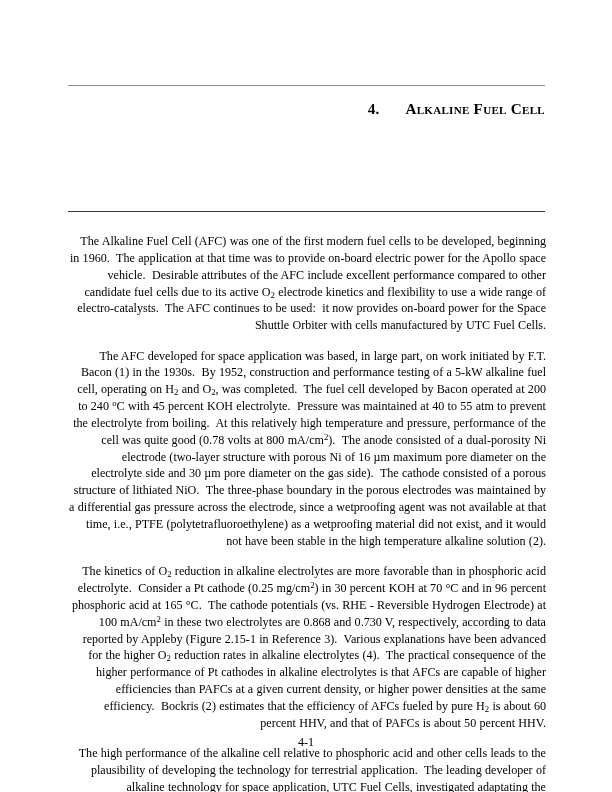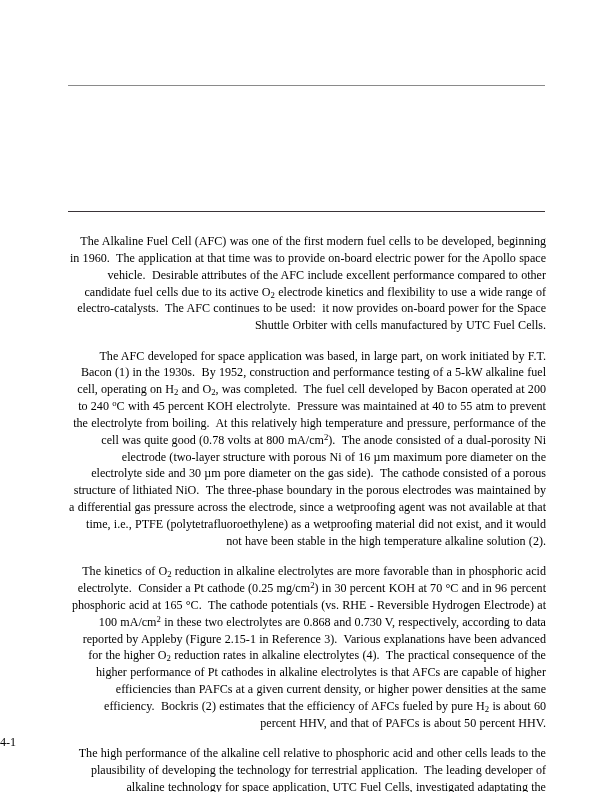--- a/index.html
+++ b/index.html
@@ -80,31 +80,34 @@
   sub { font-size: 0.72em; vertical-align: -0.22em; line-height: 0; }
   sup { font-size: 0.72em; vertical-align: 0.42em; line-height: 0; }
   .deg { font-size: 0.72em; vertical-align: 0.42em; line-height: 0; }
 
   
   .footer {
     position: absolute;
     left: 0;
     top: 735px;
     width: 612px;
-    text-align: left;
+    text-align: center;
     font-size: 12.1px;
   }
 </style>
 </head>
 <body>
 
 <div class="page">
 
   <div class="rule-top"></div>
 
+  <div class="chapter-title">
+    <span class="chapter-num">4.</span><span class="chapter-gap"></span><span class="chapter-name">Alkaline Fuel Cell</span>
+  </div>
 
   <div class="rule-bottom"></div>
 
   <div class="body-area">
     <p class="para">The Alkaline Fuel Cell (AFC) was one of the first modern fuel cells to be developed, beginning in 1960.&nbsp; The application at that time was to provide on-board electric power for the Apollo space vehicle.&nbsp; Desirable attributes of the AFC include excellent performance compared to other candidate fuel cells due to its active O<sub>2</sub> electrode kinetics and flexibility to use a wide range of electro-catalysts.&nbsp; The AFC continues to be used:&nbsp; it now provides on-board power for the Space Shuttle Orbiter with cells manufactured by UTC Fuel Cells.</p>
     <p class="para">The AFC developed for space application was based, in large part, on work initiated by F.T. Bacon (1) in the 1930s.&nbsp; By 1952, construction and performance testing of a 5-kW alkaline fuel cell, operating on H<sub>2</sub> and O<sub>2</sub>, was completed.&nbsp; The fuel cell developed by Bacon operated at 200 to 240 <span class="deg">o</span>C with 45 percent KOH electrolyte.&nbsp; Pressure was maintained at 40 to 55 atm to prevent the electrolyte from boiling.&nbsp; At this relatively high temperature and pressure, performance of the cell was quite good (0.78 volts at 800 mA/cm<sup>2</sup>).&nbsp; The anode consisted of a dual-porosity Ni electrode (two-layer structure with porous Ni of 16 µm maximum pore diameter on the electrolyte side and 30 µm pore diameter on the gas side).&nbsp; The cathode consisted of a porous structure of lithiated NiO.&nbsp; The three-phase boundary in the porous electrodes was maintained by a differential gas pressure across the electrode, since a wetproofing agent was not available at that time, i.e., PTFE (polytetrafluoroethylene) as a wetproofing material did not exist, and it would not have been stable in the high temperature alkaline solution (2).</p>
     <p class="para">The kinetics of O<sub>2</sub> reduction in alkaline electrolytes are more favorable than in phosphoric acid electrolyte.&nbsp; Consider a Pt cathode (0.25 mg/cm<sup>2</sup>) in 30 percent KOH at 70 °C and in 96 percent phosphoric acid at 165 °C.&nbsp; The cathode potentials (vs. RHE - Reversible Hydrogen Electrode) at 100 mA/cm<sup>2</sup> in these two electrolytes are 0.868 and 0.730 V, respectively, according to data reported by Appleby (Figure 2.15-1 in Reference 3).&nbsp; Various explanations have been advanced for the higher O<sub>2</sub> reduction rates in alkaline electrolytes (4).&nbsp; The practical consequence of the higher performance of Pt cathodes in alkaline electrolytes is that AFCs are capable of higher efficiencies than PAFCs at a given current density, or higher power densities at the same efficiency.&nbsp; Bockris (2) estimates that the efficiency of AFCs fueled by pure H<sub>2</sub> is about 60 percent HHV, and that of PAFCs is about 50 percent HHV.</p>
     <p class="para">The high performance of the alkaline cell relative to phosphoric acid and other cells leads to the plausibility of developing the technology for terrestrial application.&nbsp; The leading developer of alkaline technology for space application, UTC Fuel Cells, investigated adaptating the</p>
   </div>
 

